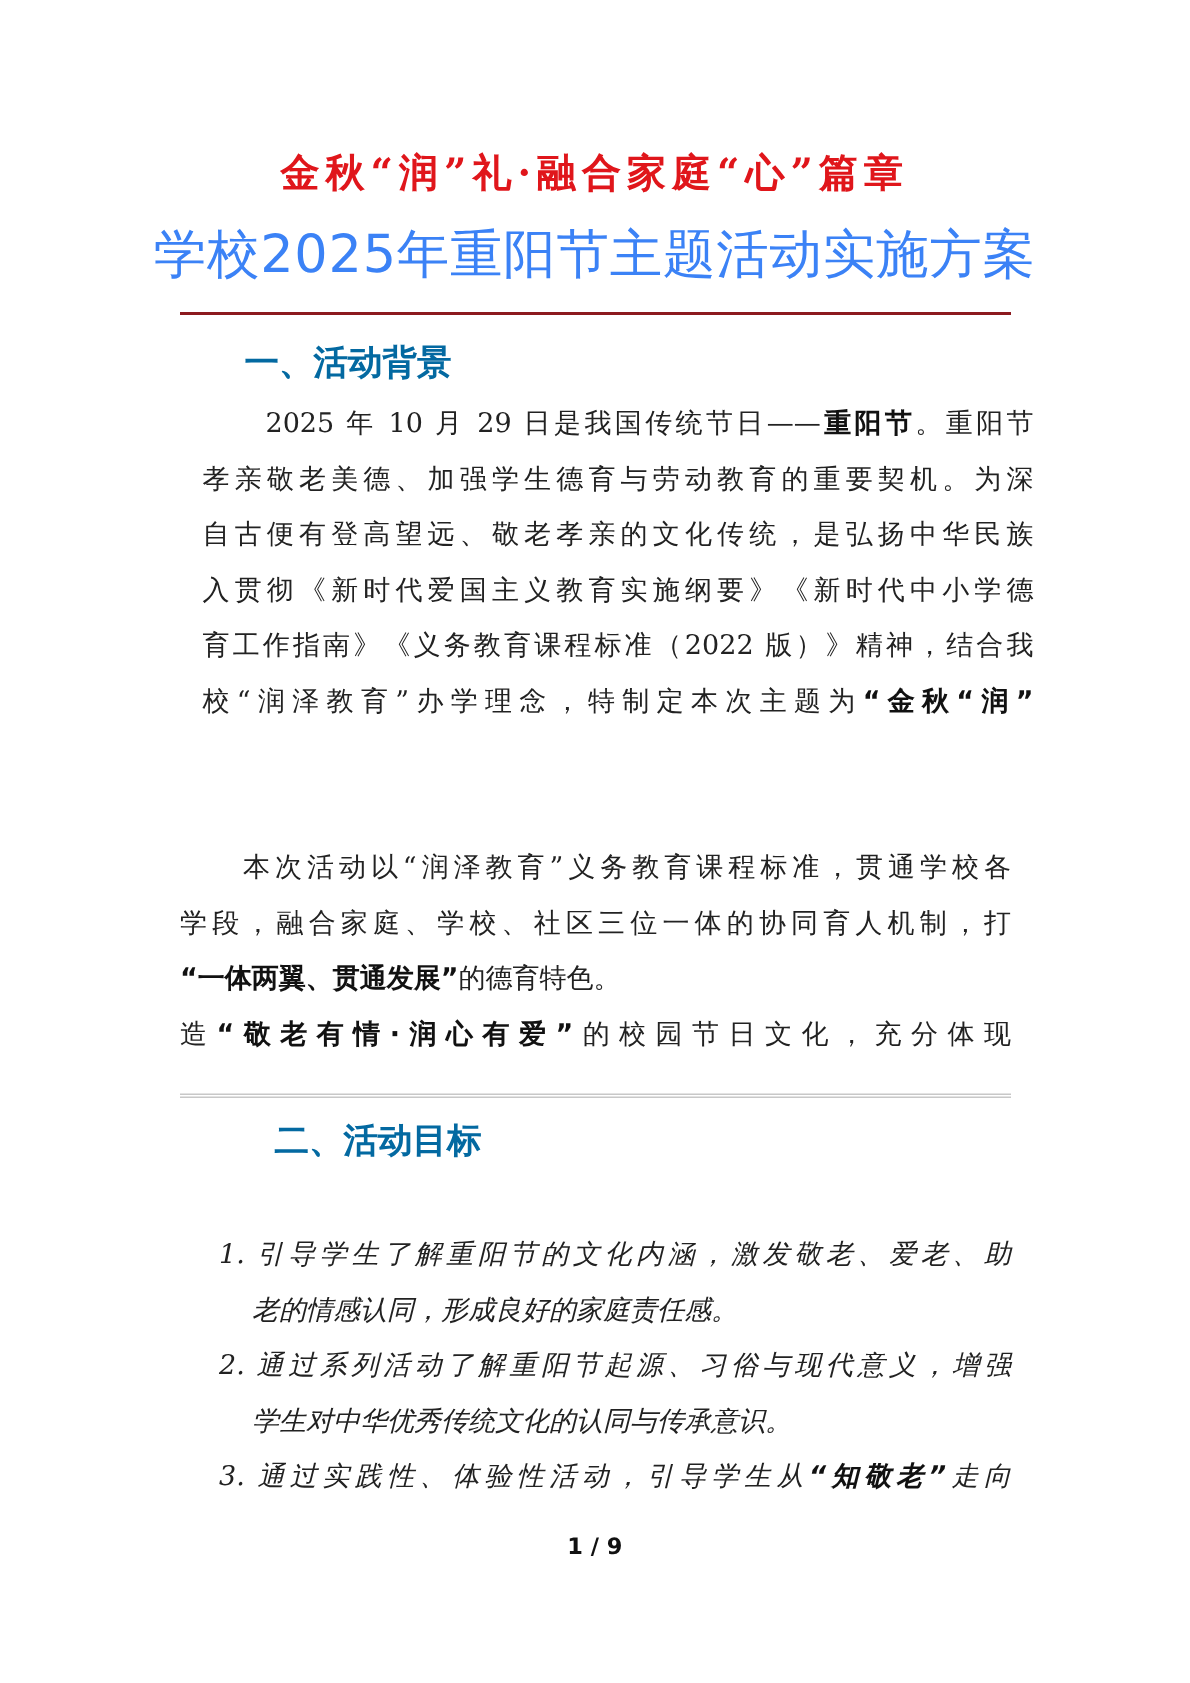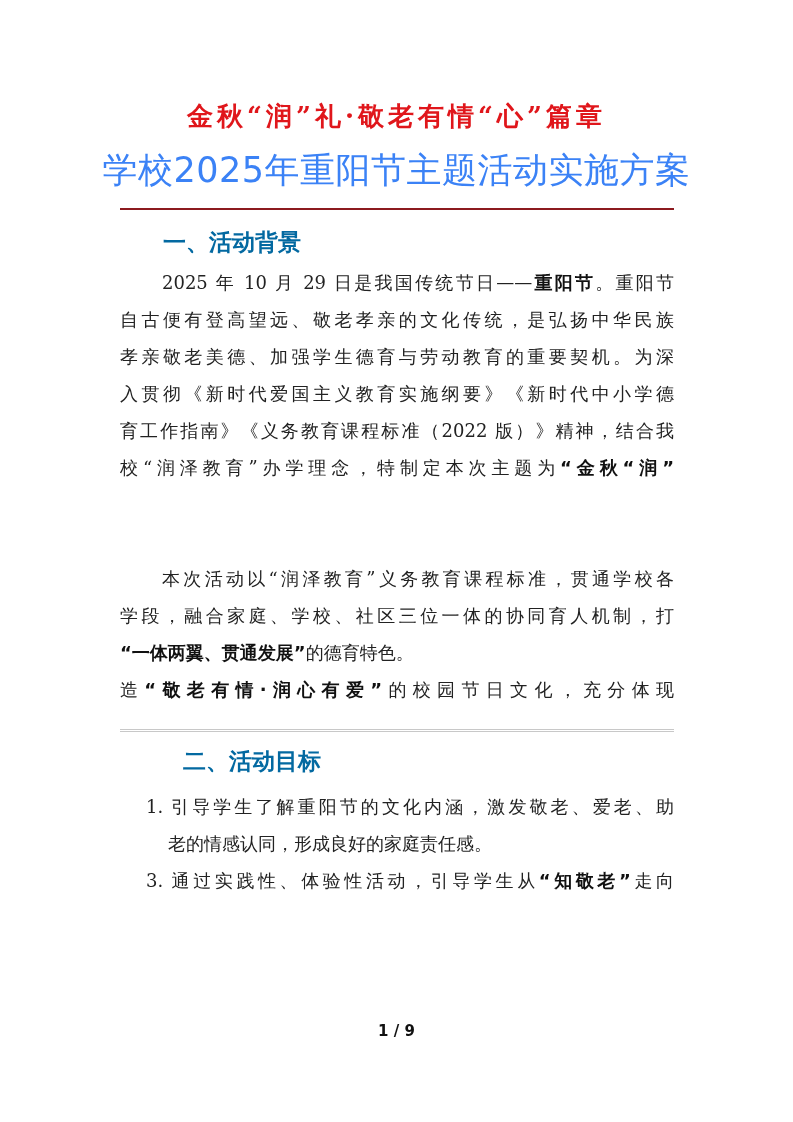--- a/index.html
+++ b/index.html
@@ -42,50 +42,54 @@
     .li-cont { padding-left: 22px; }
     .page-num {
       position: absolute; left: 0; width: 793px; top: 1022px; text-align: center;
       font-family: "DejaVu Sans", "Liberation Sans", sans-serif; font-weight: bold; font-size: 15px; color: #111;
     }
   </style>
 </head>
 <body>
 
 <div class="page">
-  <div class="subtitle">金秋“润”礼·敬老有情“心”篇章</div>
+  <div class="subtitle">金秋“润”礼·融合家庭“心”篇章</div>
   <div class="title">学校2025年重阳节主题活动实施方案</div>
   <div class="rule-red"></div>
 
   <div class="heading" style="top:229px;">一、活动背景</div>
 
-  <div class="body-text" style="top:264px;">
+  <div class="body-text" style="top:264px;margin-left:15px;">
     <span class="line indent"><span>2025 年 10 月 29 日是我国传统节日——</span><span class="b">重阳节</span><span>。重阳节</span></span>
+    <span class="line">孝亲敬老美德、加强学生德育与劳动教育的重要契机。为深</span>
     <span class="line">自古便有登高望远、敬老孝亲的文化传统，是弘扬中华民族</span>
-    <span class="line">孝亲敬老美德、加强学生德育与劳动教育的重要契机。为深</span>
     <span class="line">入贯彻《新时代爱国主义教育实施纲要》《新时代中小学德</span>
     <span class="line">育工作指南》《义务教育课程标准（2022 版）》精神，结合我</span>
     <span class="line"><span>校“润泽教育”办学理念，特制定本次主题为</span><span class="b">“金秋“润”</span></span>
   </div>
 
   <div class="body-text" style="top:560px;">
     <span class="line indent">本次活动以“润泽教育”义务教育课程标准，贯通学校各</span>
     <span class="line">学段，融合家庭、学校、社区三位一体的协同育人机制，打</span>
     <span class="line last"><span class="b">“一体两翼、贯通发展”</span><span>的德育特色。</span></span>
     <span class="line"><span>造</span><span class="b">“敬老有情·润心有爱”</span><span>的校园节日文化，充分体现</span></span>
   </div>
 
   <div class="rule-grey"></div>
 
   <div class="heading" style="top:748px;margin-left:20px;">二、活动目标</div>
 
-  <div class="list" style="top:788px;">
+  <div class="list" style="top:818px;font-style:italic;">
     <div>
       <span class="line"><span class="li-num">1.</span><span>引导学生了解重阳节的文化内涵，激发敬老、爱老、助</span></span>
       <span class="line last li-cont">老的情感认同，形成良好的家庭责任感。</span>
+    </div>
+    <div>
+      <span class="line"><span class="li-num">2.</span><span>通过系列活动了解重阳节起源、习俗与现代意义，增强</span></span>
+      <span class="line last li-cont">学生对中华优秀传统文化的认同与传承意识。</span>
     </div>
     <div>
       <span class="line"><span class="li-num">3.</span><span>通过实践性、体验性活动，引导学生从</span><span class="b">“知敬老”</span><span>走向</span></span>
     </div>
   </div>
 
   <div class="page-num">1 / 9</div>
 </div>
 
 </body></html>

